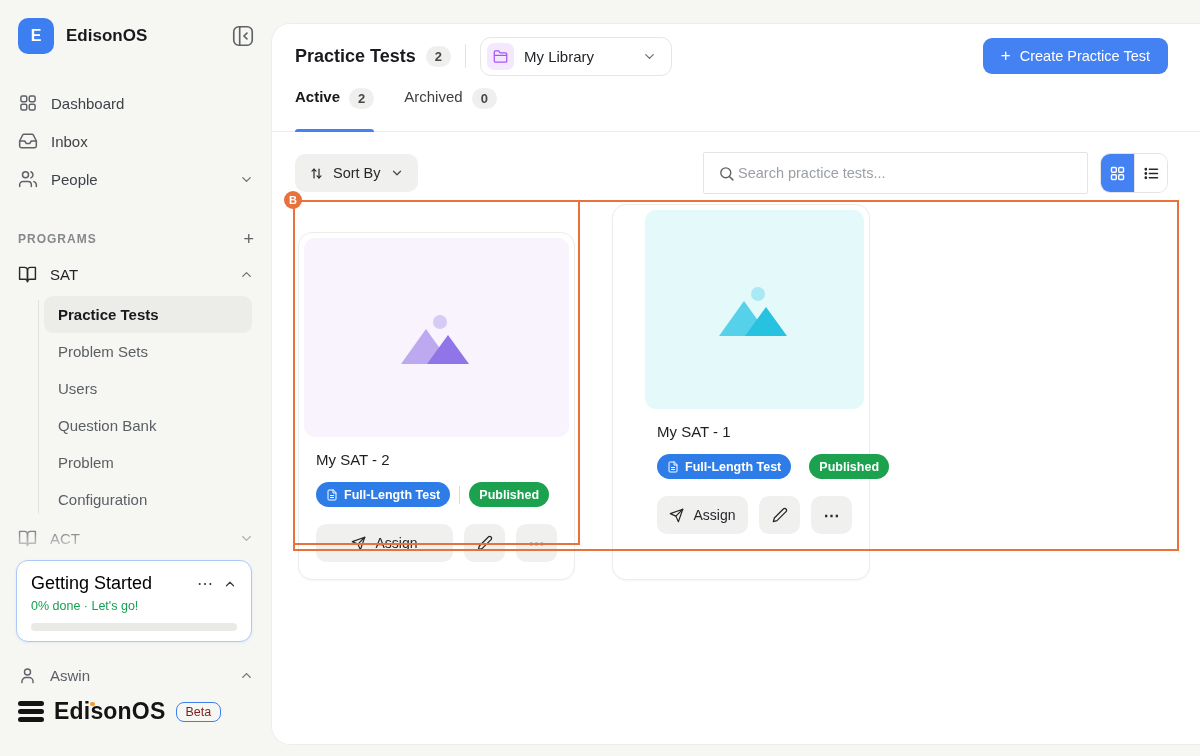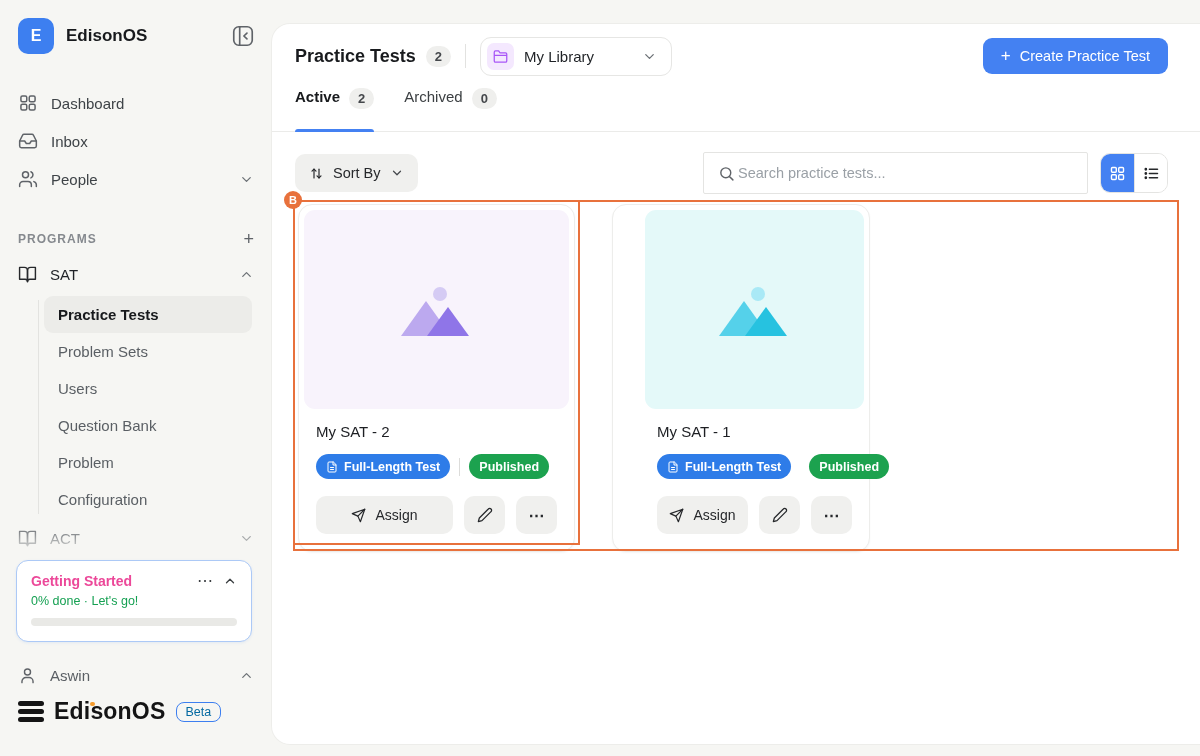--- a/index.html
+++ b/index.html
@@ -34,37 +34,37 @@
   .sb-sub-item { height:37px; display:flex; align-items:center; margin:0 20px 0 6px; padding:0 14px; border-radius:9px;
     font-size:15px; color:#5A5F64; cursor:pointer; }
   .sb-sub-item.active { background:#ECECE9; color:#17191C; font-weight:bold; }
 
   .sb-fade { position:absolute; left:0; top:524px; width:272px; height:38px;
     background:linear-gradient(to bottom, rgba(246,246,243,0) 0%, #F6F6F3 85%); pointer-events:none; }
 
   .gs-card { position:absolute; left:16px; top:560px; width:236px; height:82px; background:#fff;
     border:1px solid #ACC9F6; border-radius:12px; padding:12px 14px; box-shadow:0 1px 3px rgba(61,127,240,.10); }
   .gs-top { display:flex; align-items:center; }
-  .gs-title { font-size:14px; font-weight:bold; color:#ec4899; }
+  .gs-title { font-size:18px; font-weight:normal; color:#000000; }
   .gs-menu { margin-left:auto; background:none; border:none; font-size:16px; color:#3C4043; cursor:pointer; line-height:1; }
   .gs-collapse { background:none; border:none; margin-left:10px; color:#3C4043; cursor:pointer; padding:0; }
   .gs-status { margin-top:5px; font-size:12.5px; color:#15A052; }
   .gs-track { margin-top:10px; height:8px; border-radius:99px; background:#E9E9E6; overflow:hidden; }
   .gs-fill { height:100%; background:#15A052; border-radius:99px; }
 
   .sb-user { position:absolute; left:0; top:656px; width:272px; height:38px; display:flex; align-items:center; gap:13px;
     padding:0 18px; color:#5A5F64; font-size:15px; cursor:pointer; }
   .sb-user .chev { margin-left:auto; color:#6B7075; }
 
   .sb-brand { position:absolute; left:18px; top:698px; display:flex; align-items:center; gap:10px; }
   .brand-bars { display:flex; flex-direction:column; gap:3.5px; }
   .brand-bars i { display:block; width:26px; height:4.8px; background:#141414; border-radius:3px; }
   .brand-name { font-size:23px; font-weight:bold; color:#141414; letter-spacing:.2px; position:relative; }
   .brand-idot { position:absolute; left:36px; top:3.5px; width:4.6px; height:4.6px; border-radius:50%; background:#F59B2C; }
-  .beta-pill { border:1.5px solid #3D7FF0; color:#0369a1; font-size:12.5px; font-weight:500;
+  .beta-pill { border:1.5px solid #3D7FF0; color:#7f1d1d; font-size:12.5px; font-weight:500;
     border-radius:8px; padding:2px 9px; }
 
   
   .panel { position:absolute; left:272px; top:24px; width:928px; height:720px; background:#FFFFFF;
     border-radius:18px 0 0 18px; box-shadow:0 0 0 1px rgba(0,0,0,.035); }
 
   .panel-header { height:64px; display:flex; align-items:center; padding:0 32px 0 23px; }
   .page-title { font-size:18px; font-weight:bold; color:#191B1E; }
   .count-pill { background:#EFEFED; color:#44474B; font-size:13px; font-weight:bold;
     border-radius:99px; padding:3px 9px; margin-left:10px; }
@@ -104,21 +104,21 @@
   .ann-rect { position:absolute; border:2px solid #E8713C; pointer-events:none; z-index:5; }
   .ann-outer { left:21px; top:176px; width:886px; height:351px; }
   .ann-inner { left:21px; top:176px; width:287px; height:345px; }
   .ann-badge { position:absolute; left:12px; top:167px; width:18px; height:18px; border-radius:50%;
     background:#E8713C; color:#fff; font-size:11px; font-weight:bold; display:flex; align-items:center;
     justify-content:center; z-index:6; }
 
   .cards-row { position:absolute; left:26px; top:180px; display:flex; gap:37px; }
   .card { background:#fff; border:1px solid #EDEDEB; border-radius:14px; padding:5px;
     box-shadow:0 1px 2px rgba(0,0,0,.04); }
-  .card-1 { width:277px; }
+  .card-1 { width:277px;margin-top:28px; }
   .card-2 { width:258px;padding-left:32px; }
   .card-img { height:199px; border-radius:11px; display:flex; align-items:center; justify-content:center; }
   .theme-purple .card-img { background:#F8F3FC; }
   .theme-cyan .card-img { background:#E4F9F9; }
   .card-body { padding:14px 12px 12px; }
   .card-title { font-size:15px; font-weight:500; color:#1D1F23; }
   .badge-row { display:flex; align-items:center; margin-top:14px; }
   .badge { display:flex; align-items:center; gap:6px; height:25px; padding:0 10px; border-radius:99px;
     color:#fff; font-size:12.5px; font-weight:bold; white-space:nowrap; }
   .badge-blue { background:#2E7CE8; }

